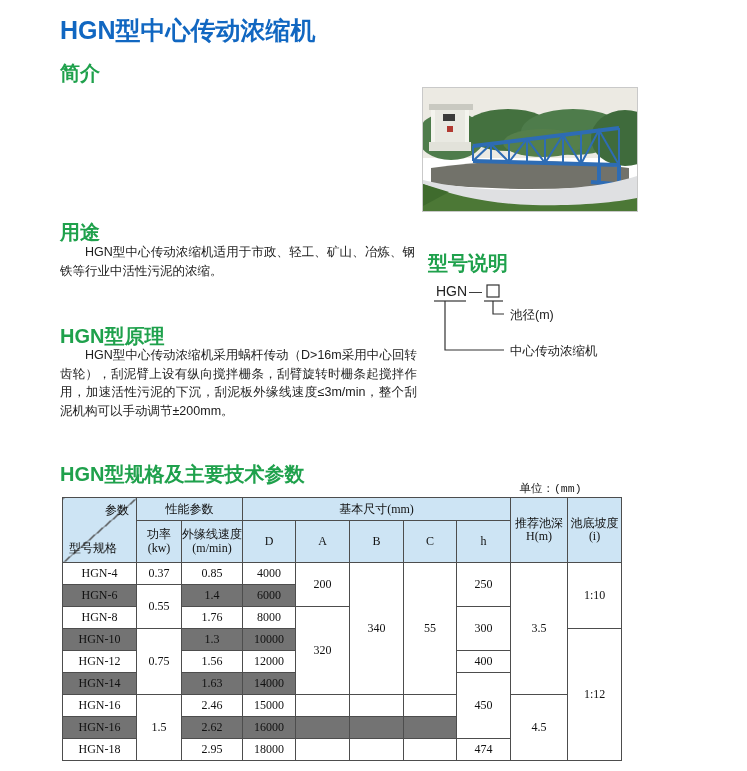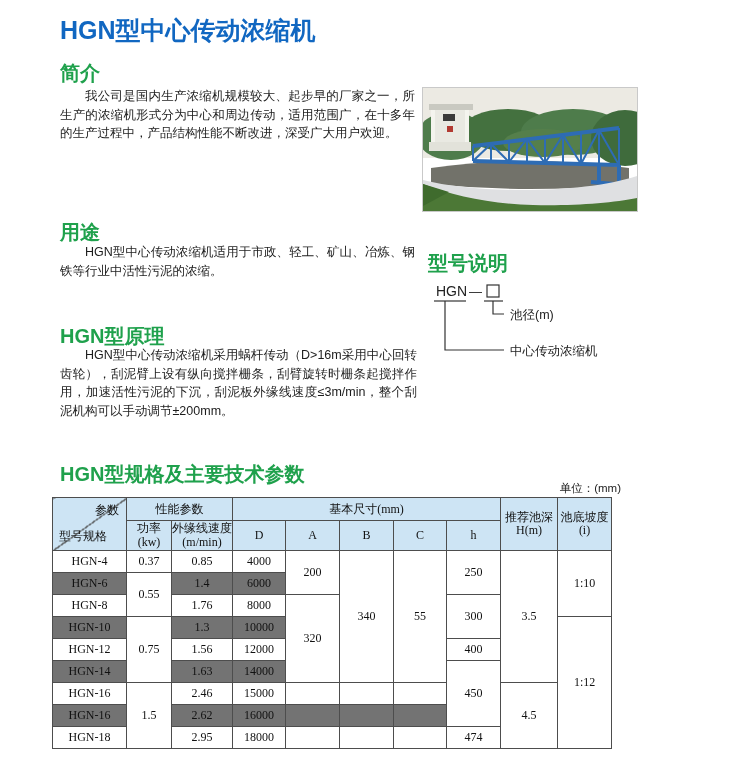--- a/index.html
+++ b/index.html
@@ -22,50 +22,49 @@
   #principle-text{left:60px;top:346px;width:357px;}
 
   
   .photo{position:absolute;left:422px;top:87px;width:216px;height:125px;border:1px solid #c9c9c9;box-sizing:border-box;overflow:hidden;}
 
   
   .diagram{position:absolute;left:430px;top:281px;width:210px;height:88px;}
   .diagram text{fill:#222;}
 
   
-  .unit-note{position:absolute;left:480px;top:481px;width:141px;text-align:right;
-             font-family:Liberation Sans, sans-serif;font-size:11.5px;color:#222;}
-
-  
-  .spec-table{position:absolute;left:52px;top:497px;width:559px;border-collapse:collapse;table-layout:fixed;
+  .unit-note{position:absolute;left:480px;top:481px;width:141px;text-align:center;
+             font-family:Liberation Mono, monospace;font-size:11.5px;color:#222;}
+
+  
+  .spec-table{position:absolute;left:62px;top:497px;width:559px;border-collapse:collapse;table-layout:fixed;
               font-family:"Liberation Serif",serif;padding-left:9px;}
   .spec-table th,.spec-table td{border:1px solid #4d4d4d;text-align:center;vertical-align:middle;padding:0;
               font-weight:normal;overflow:hidden;}
   .spec-table thead th{background:#cde4f4;font-size:12px;color:#111;}
   .spec-table thead tr.h1{height:23px;}
-  .spec-table thead tr.h2{height:30px;}
+  .spec-table thead tr.h2{height:42px;}
   .spec-table tbody td{font-size:12px;height:21px;line-height:15px;color:#111;background:#fff;}
   .spec-table td.shade{background:#737373;}
   .two-line span{display:block;line-height:13.5px;}
   .corner{position:relative;background:
       linear-gradient(to bottom right,rgba(0,0,0,0) calc(50% - 0.6px),#4d4d4d calc(50% - 0.6px),
       #4d4d4d calc(50% + 0.6px),rgba(0,0,0,0) calc(50% + 0.6px)),#cde4f4 !important;}
   .corner .c-top{position:absolute;top:4px;right:7px;font-size:12px;}
   .corner .c-bot{position:absolute;bottom:5px;left:6px;font-size:12px;}
 </style>
 </head>
 <body>
 
 <div class="page">
 
   <h1 class="page-title">HGN型中心传动浓缩机</h1>
 
   <h2 class="sec-h" id="intro-h">简介</h2>
   <div class="body-text" id="intro-text">
-    <p>我公司是国内生产浓缩机规模较大、起步早的厂家之一，所生产的浓缩机形式分为中心和周边传动，适用范围广，在十多年的生产过程中，产品结构性能不断改进，深受广大用户欢迎。</p>
   </div>
 
   <div class="photo">
     <svg width="214" height="123" viewBox="0 0 214 123" xmlns="http://www.w3.org/2000/svg">
       <rect x="0" y="0" width="214" height="70" fill="#eceae3"></rect>
       <ellipse cx="28" cy="48" rx="34" ry="24" fill="#4e7c4b"></ellipse>
       <ellipse cx="85" cy="42" rx="46" ry="21" fill="#44713f"></ellipse>
       <ellipse cx="150" cy="44" rx="52" ry="23" fill="#4e7c4b"></ellipse>
       <ellipse cx="202" cy="50" rx="34" ry="28" fill="#3f6b3c"></ellipse>
       <ellipse cx="120" cy="55" rx="40" ry="14" fill="#557f4b"></ellipse>

